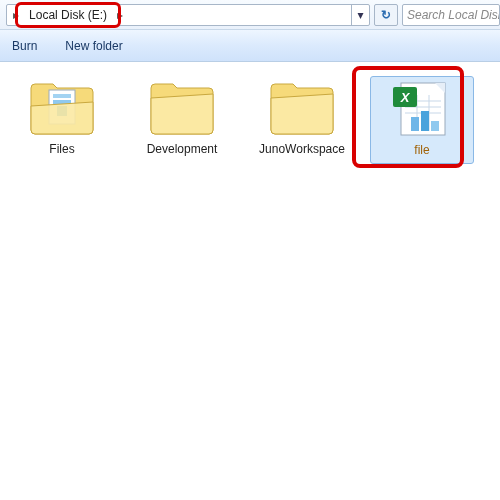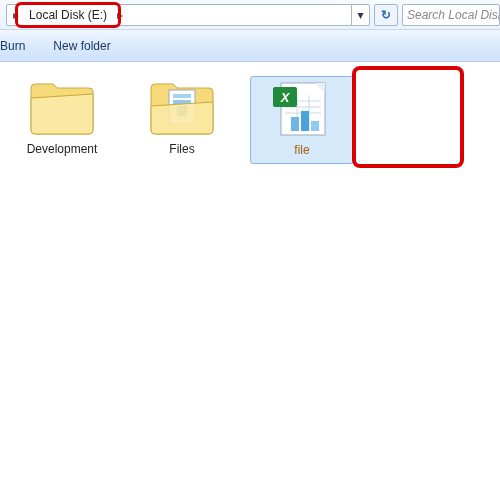--- a/index.html
+++ b/index.html
@@ -95,21 +95,21 @@
     align-items: center;
     overflow: hidden;
     white-space: nowrap;
   }
   .toolbar {
     height: 32px;
     background: linear-gradient(#eef6ff, #dbeafd 50%, #cfe2fb);
     border-bottom: 1px solid #b9cee5;
     display: flex;
     align-items: center;
-    padding-left: 0;
+    padding-left: 12px;
     gap: 28px;
   }
   .tool-item {
     color: #1b3a66;
     cursor: pointer;
   }
   .content {
     padding: 14px 10px;
     display: flex;
     gap: 16px;
@@ -168,37 +168,44 @@
   <span class="tool-item">Burn</span>
   <span class="tool-item">New folder</span>
 </div>
 
 <div class="content-wrap">
 <div class="content">
 
   <div class="item">
     <svg class="folder-svg" viewBox="0 0 70 56">
       <path d="M4 16 L4 50 Q4 54 8 54 L62 54 Q66 54 66 50 L66 12 Q66 8 62 8 L30 8 L26 4 L8 4 Q4 4 4 8 Z" fill="#f6da7a" stroke="#c9a83f"></path>
-      <path d="M4 18 L66 14 L66 50 Q66 54 62 54 L8 54 Q4 54 4 50 Z" fill="#fbe9a3" stroke="#c9a83f"></path>
-    </svg>
-    <div class="label">Development</div>
-  </div>
-
-  <div class="item">
-    <svg class="folder-svg" viewBox="0 0 70 56">
-      <path d="M4 16 L4 50 Q4 54 8 54 L62 54 Q66 54 66 50 L66 12 Q66 8 62 8 L30 8 L26 4 L8 4 Q4 4 4 8 Z" fill="#f6da7a" stroke="#c9a83f"></path>
       <rect x="22" y="10" width="26" height="34" fill="#fff" stroke="#9ab"></rect>
       <rect x="26" y="14" width="18" height="4" fill="#a3d3f2"></rect>
       <rect x="26" y="20" width="18" height="4" fill="#8fc9ef"></rect>
       <rect x="30" y="26" width="10" height="10" fill="#4aa3dc"></rect>
       <path d="M4 26 L66 22 L66 50 Q66 54 62 54 L8 54 Q4 54 4 50 Z" fill="#fbe9a3" stroke="#c9a83f" fill-opacity="0.9"></path>
     </svg>
     <div class="label">Files</div>
   </div>
 
+  <div class="item">
+    <svg class="folder-svg" viewBox="0 0 70 56">
+      <path d="M4 16 L4 50 Q4 54 8 54 L62 54 Q66 54 66 50 L66 12 Q66 8 62 8 L30 8 L26 4 L8 4 Q4 4 4 8 Z" fill="#f6da7a" stroke="#c9a83f"></path>
+      <path d="M4 18 L66 14 L66 50 Q66 54 62 54 L8 54 Q4 54 4 50 Z" fill="#fbe9a3" stroke="#c9a83f"></path>
+    </svg>
+    <div class="label">Development</div>
+  </div>
+
+  <div class="item">
+    <svg class="folder-svg" viewBox="0 0 70 56">
+      <path d="M4 16 L4 50 Q4 54 8 54 L62 54 Q66 54 66 50 L66 12 Q66 8 62 8 L30 8 L26 4 L8 4 Q4 4 4 8 Z" fill="#f6da7a" stroke="#c9a83f"></path>
+      <path d="M4 18 L66 14 L66 50 Q66 54 62 54 L8 54 Q4 54 4 50 Z" fill="#fbe9a3" stroke="#c9a83f"></path>
+    </svg>
+    <div class="label">JunoWorkspace</div>
+  </div>
 
   <div class="item selected">
     <svg class="excel-svg" viewBox="0 0 70 56">
       <rect x="14" y="2" width="44" height="52" fill="#fff" stroke="#9ab"></rect>
       <polygon points="58,2 58,12 48,2" fill="#e6eef7"></polygon>
       <g stroke="#c7d7e8">
         <line x1="18" y1="20" x2="54" y2="20"></line>
         <line x1="18" y1="26" x2="54" y2="26"></line>
         <line x1="18" y1="32" x2="54" y2="32"></line>
         <line x1="30" y1="14" x2="30" y2="50"></line>

